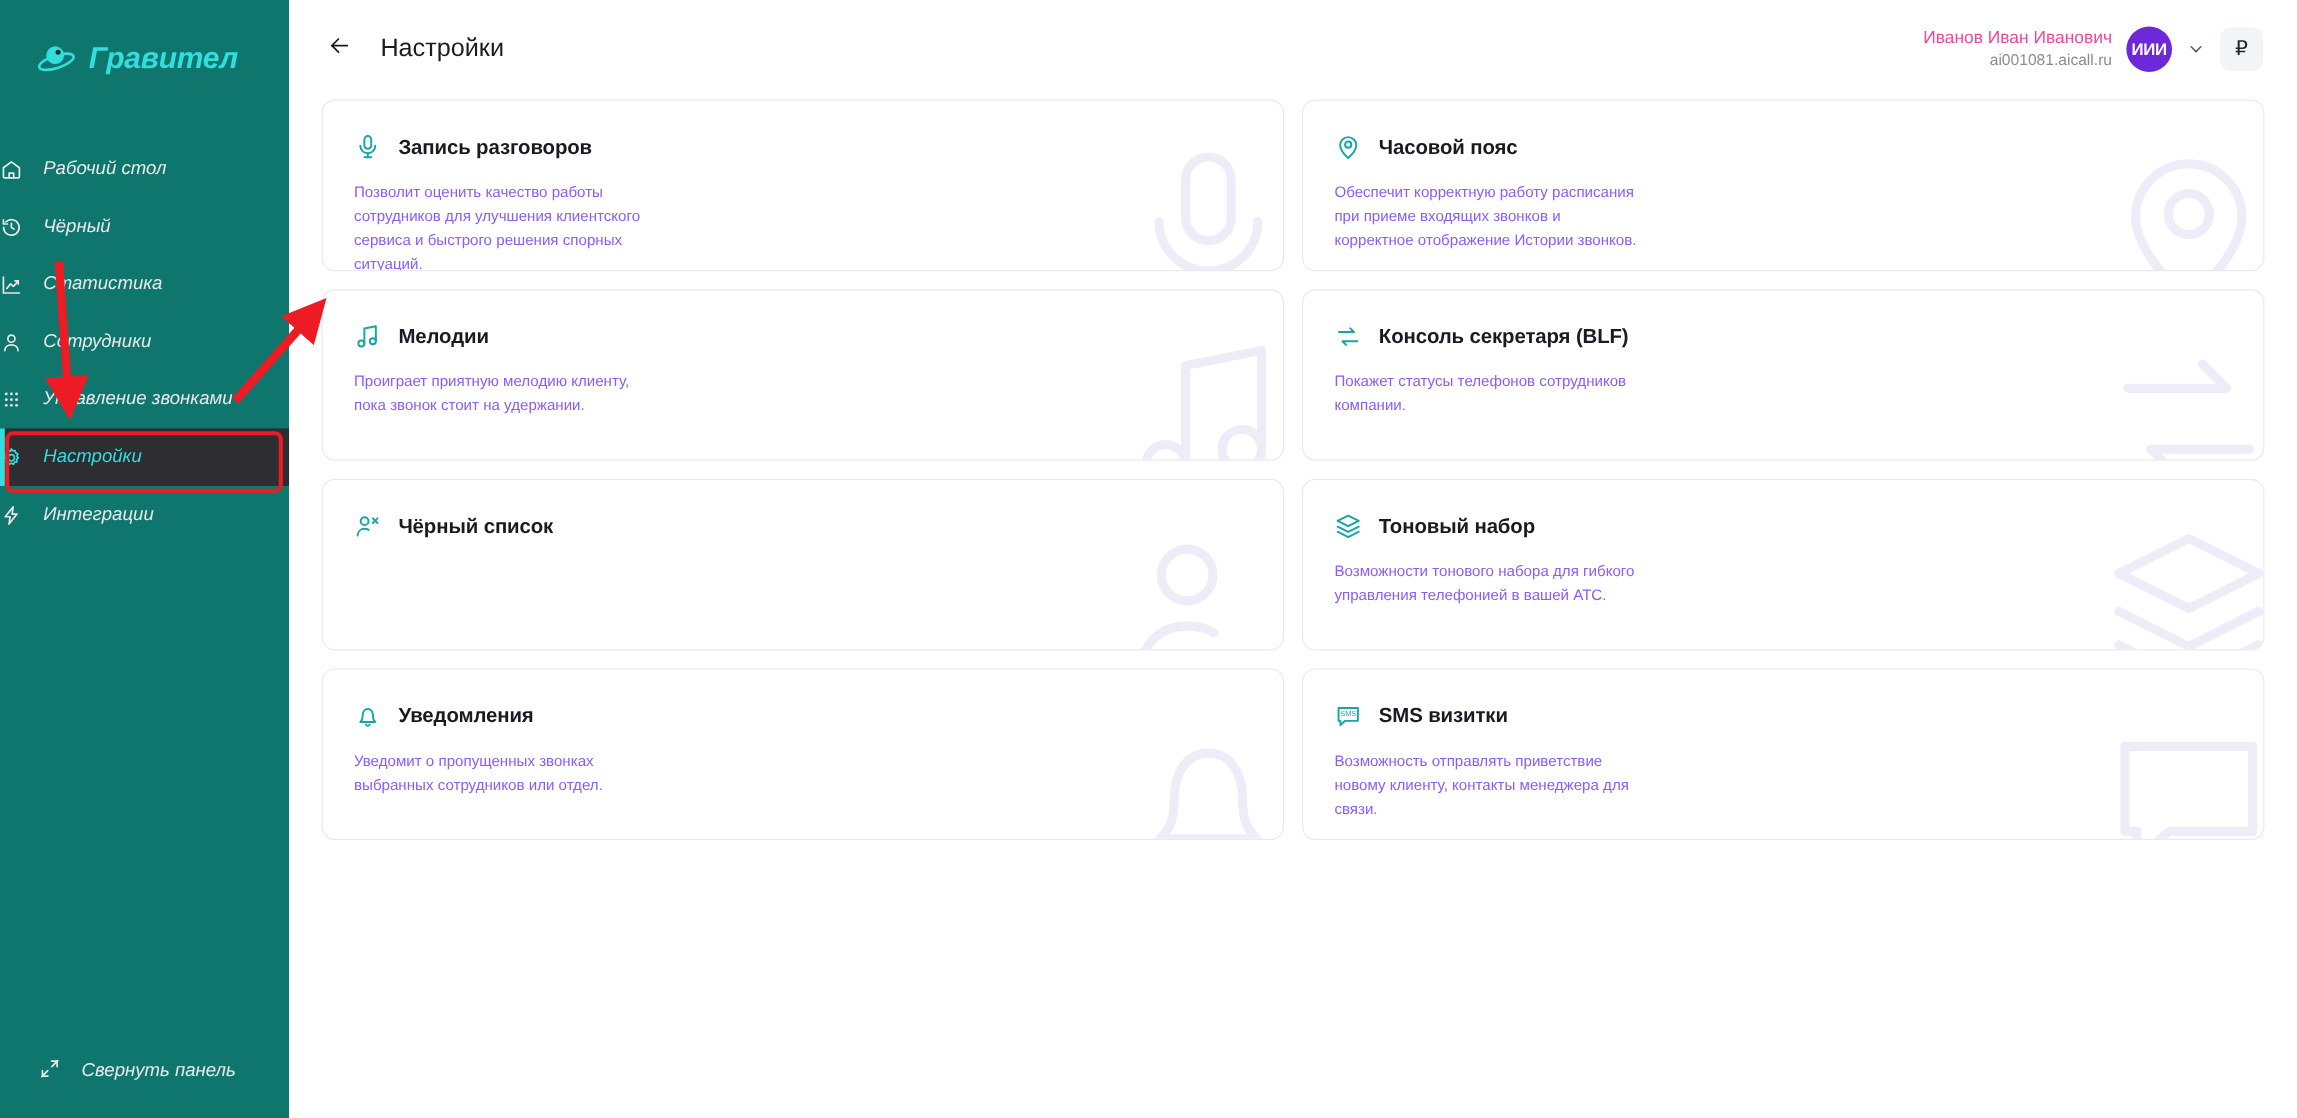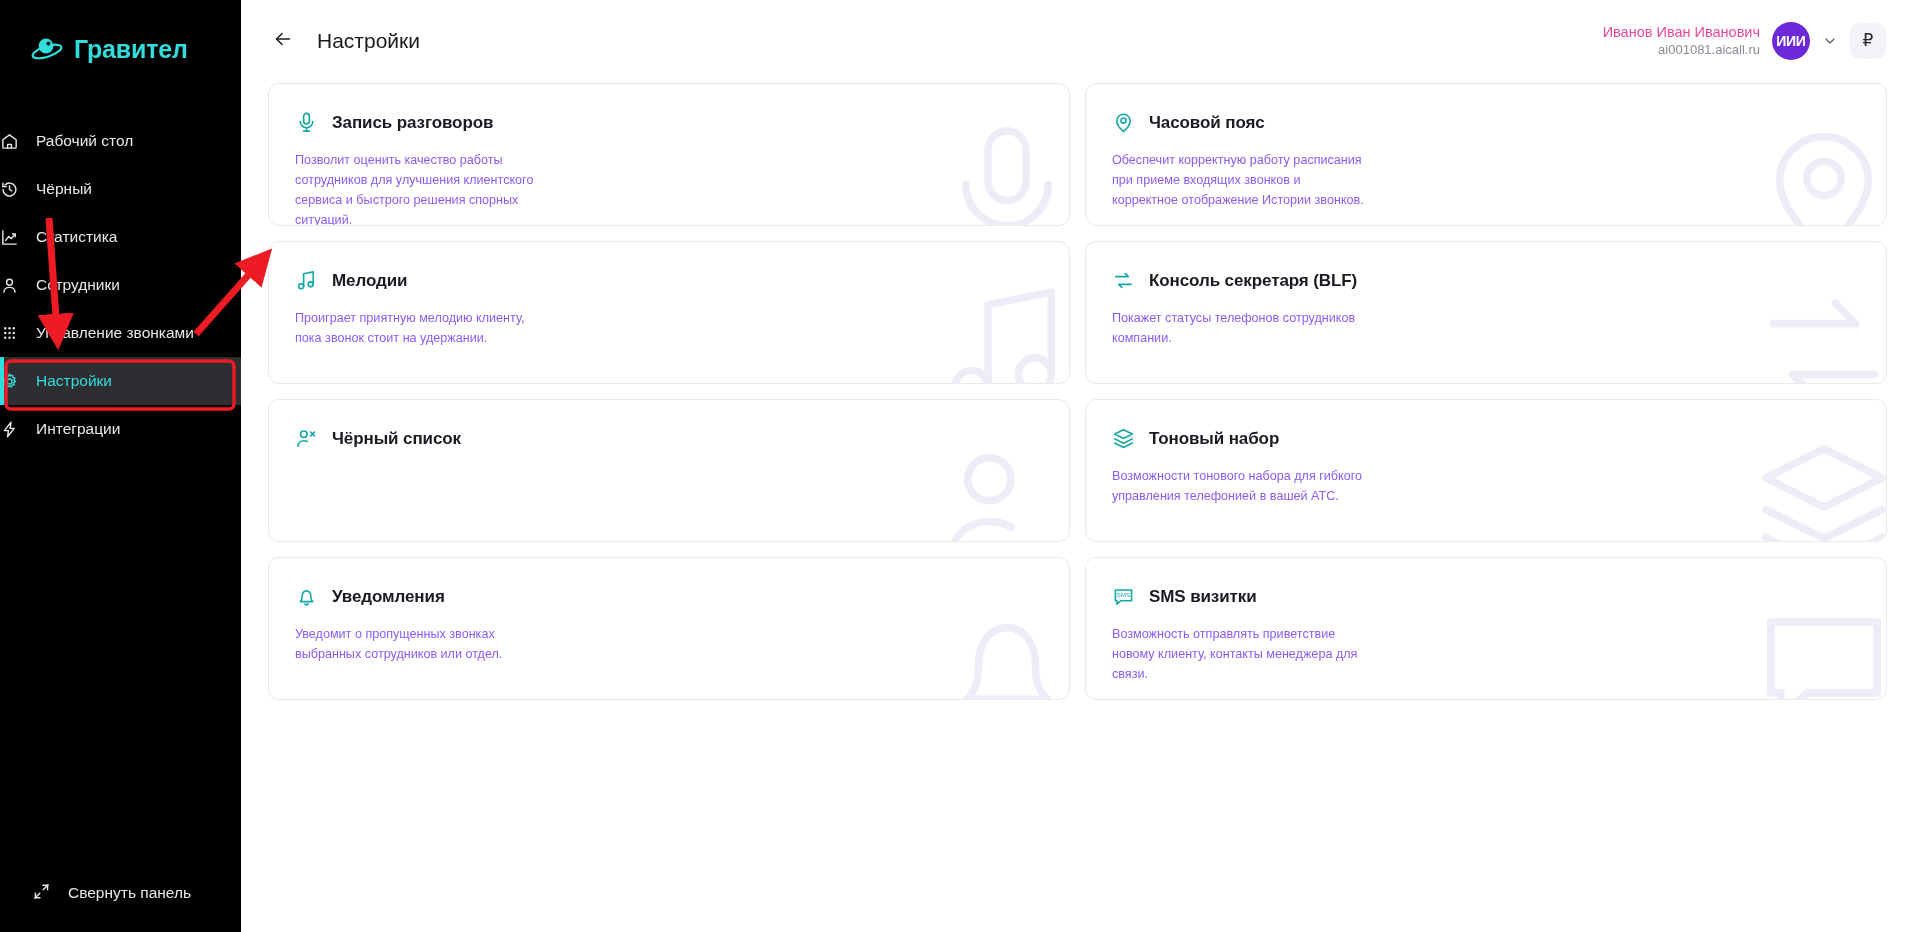--- a/index.html
+++ b/index.html
@@ -7,24 +7,25 @@
     width: 1914px; height: 932px;
     overflow: hidden;
     font-family: "Liberation Sans", "DejaVu Sans", sans-serif;
     background: #ffffff;
   }
   #app { position: relative; width: 1914px; height: 932px; display: flex; }
 
   
   #sidebar {
     width: 241px; height: 932px;
-    background: #000000;
+    background: #0f766e;
     flex: 0 0 241px;
     position: relative;
     color: #f2f2f2;
+    font-style: italic;
   }
   .logo-row {
     display: flex; align-items: center; gap: 10px;
     padding: 26px 0 0 30px;
     height: 72px;
   }
   .logo-mark { width: 34px; height: 30px; flex: 0 0 34px; }
   .logo-text {
     font-size: 25px; font-weight: 700; letter-spacing: -0.2px;
     color: #31DDDD;

